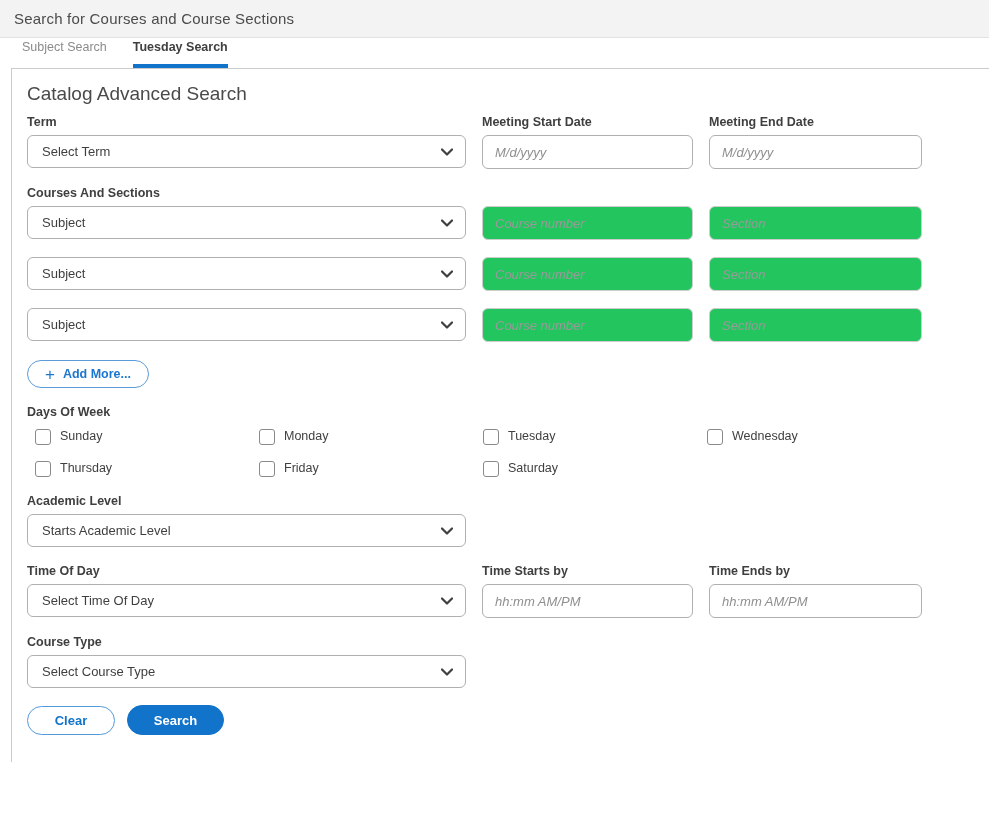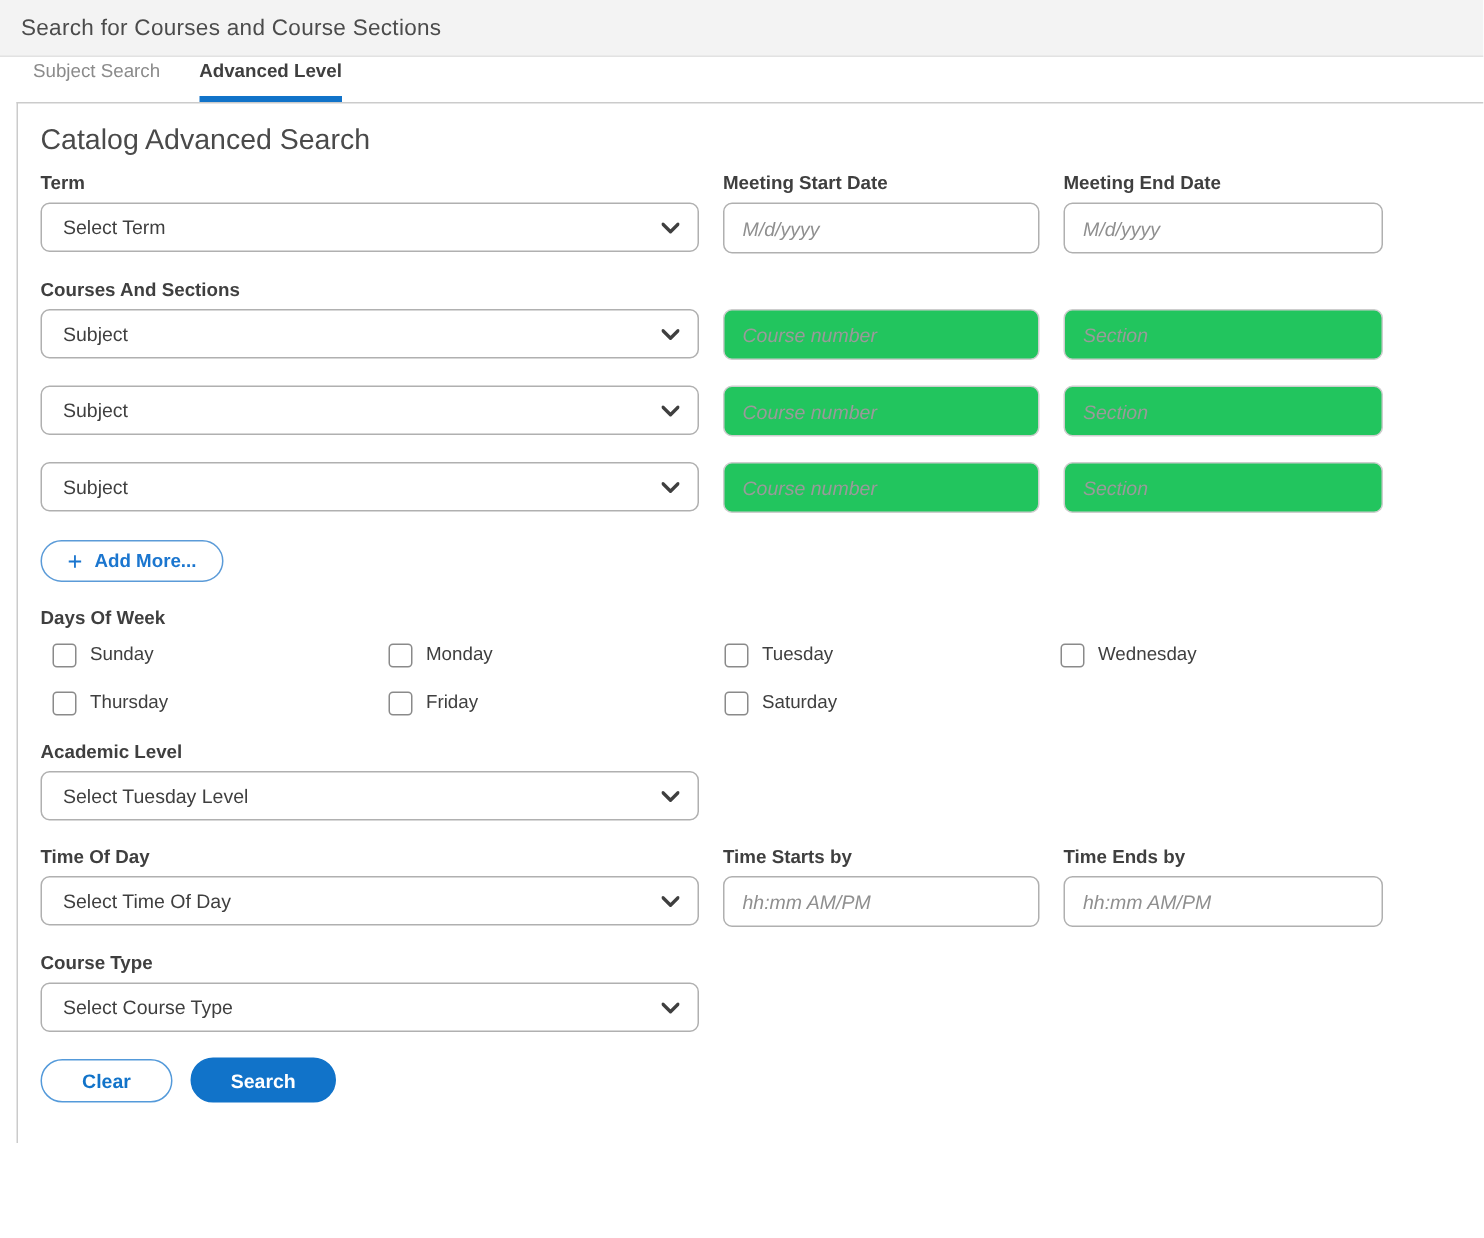--- a/index.html
+++ b/index.html
@@ -78,21 +78,21 @@
 </style>
 </head>
 <body>
 
 <div class="app-header">
   <span class="title">Search for Courses and Course Sections</span>
 </div>
 
 <div class="tabs">
   <div class="tab">Subject Search</div>
-  <div class="tab active">Advanced Level</div>
+  <div class="tab active">Tuesday Search</div>
 </div>
 
 <div class="panel">
   <h2>Catalog Advanced Search</h2>
 
   
   <div class="form-row">
     <div class="col-main">
       <label class="field-label">Term</label>
       <div class="select">
@@ -212,21 +212,21 @@
       <span class="day-text">Saturday</span>
     </div>
   </div>
 
   
 
   
   <div class="col-main section-gap">
     <label class="field-label">Academic Level</label>
     <div class="select">
-      <span>Select Tuesday Level</span>
+      <span>Starts Academic Level</span>
       <span class="chev">
         <svg width="12" height="8" viewBox="0 0 12 8">
             <path d="M1 1.5 L6 6.5 L11 1.5" fill="none" stroke="#3f3f3f" stroke-width="2.2" stroke-linecap="round" stroke-linejoin="round"></path>
           </svg>
       </span>
     </div>
   </div>
 
   
   <div class="form-row section-gap">

